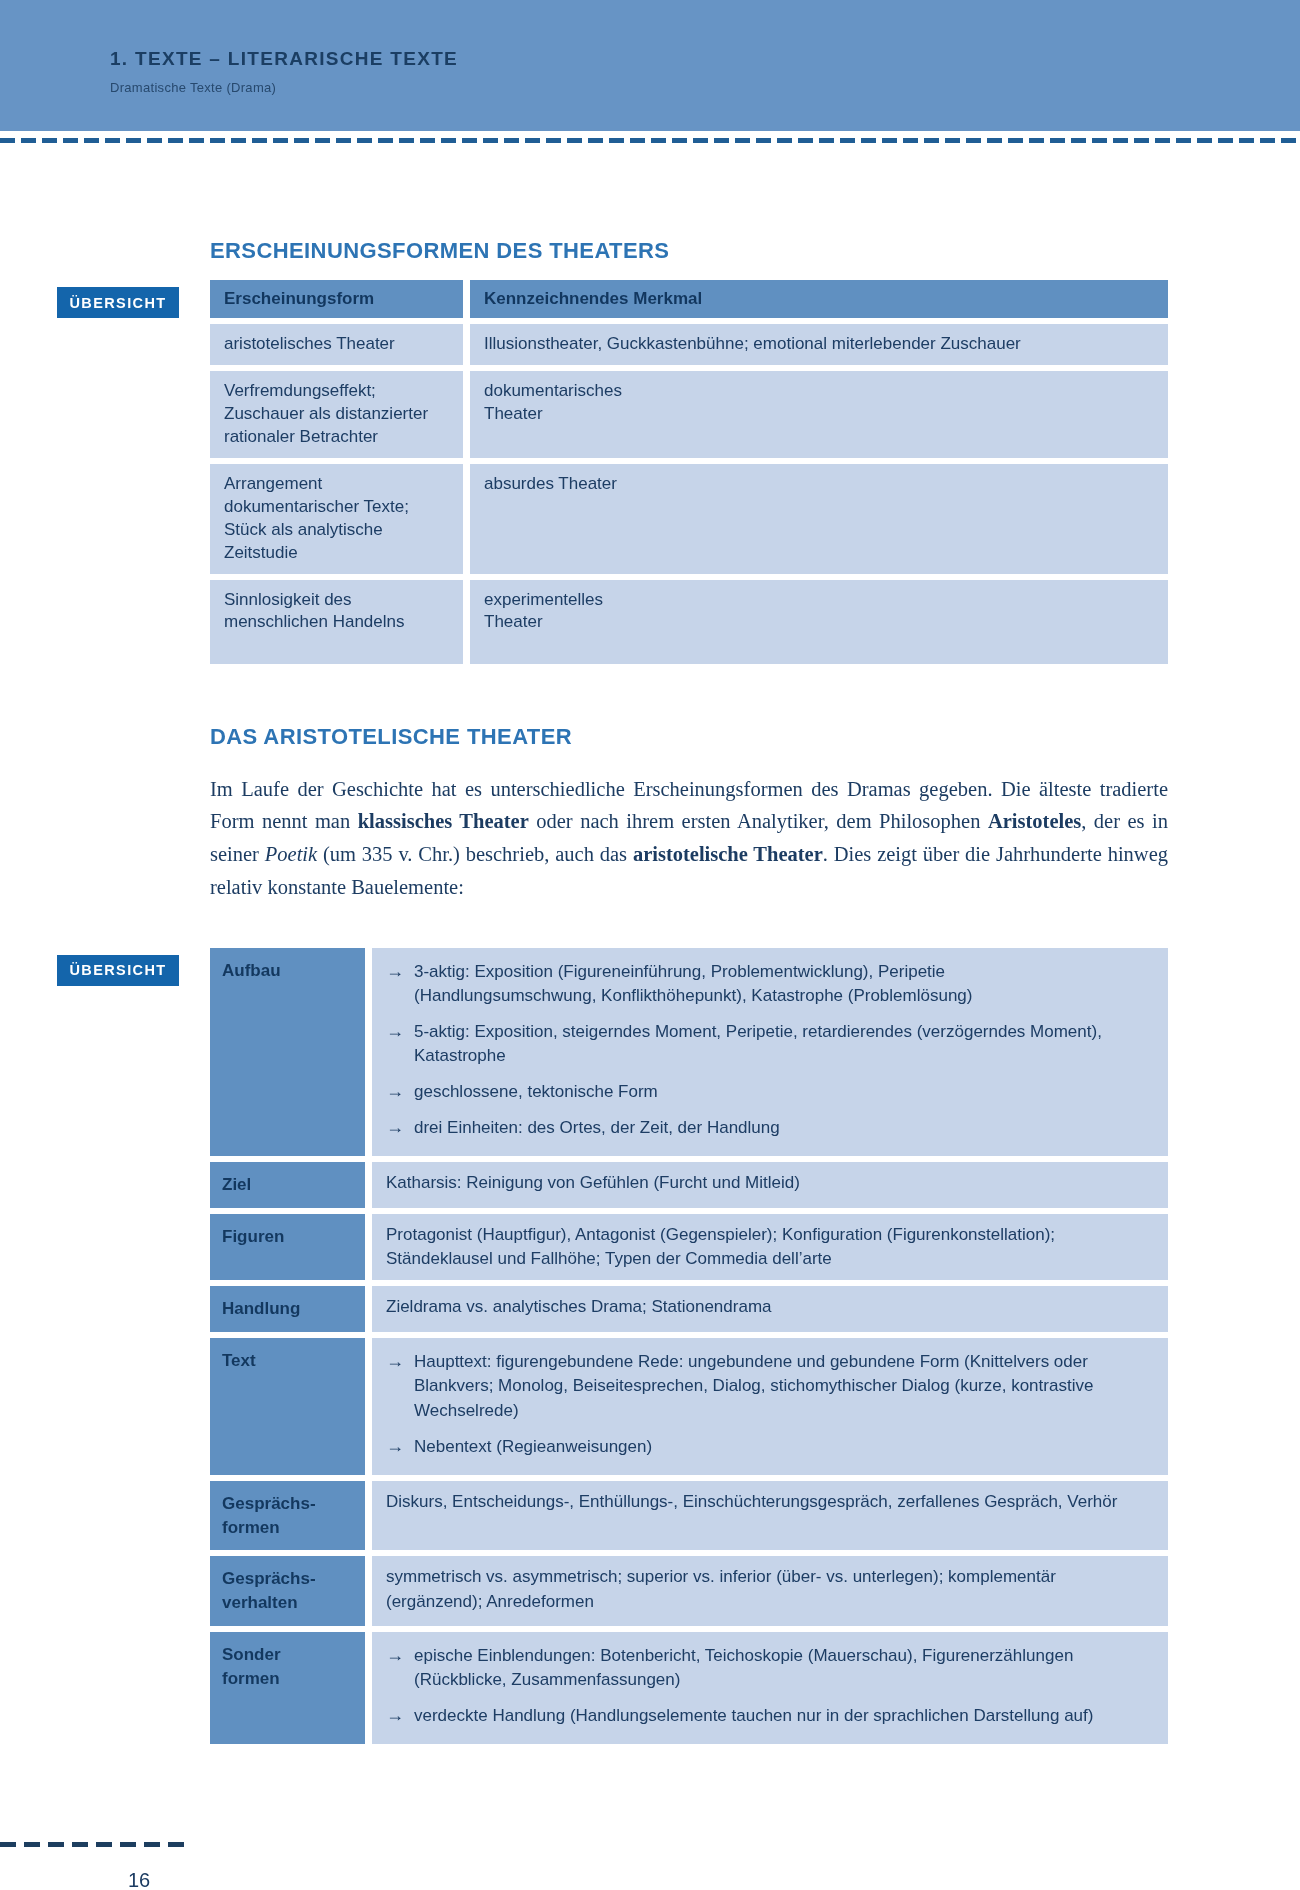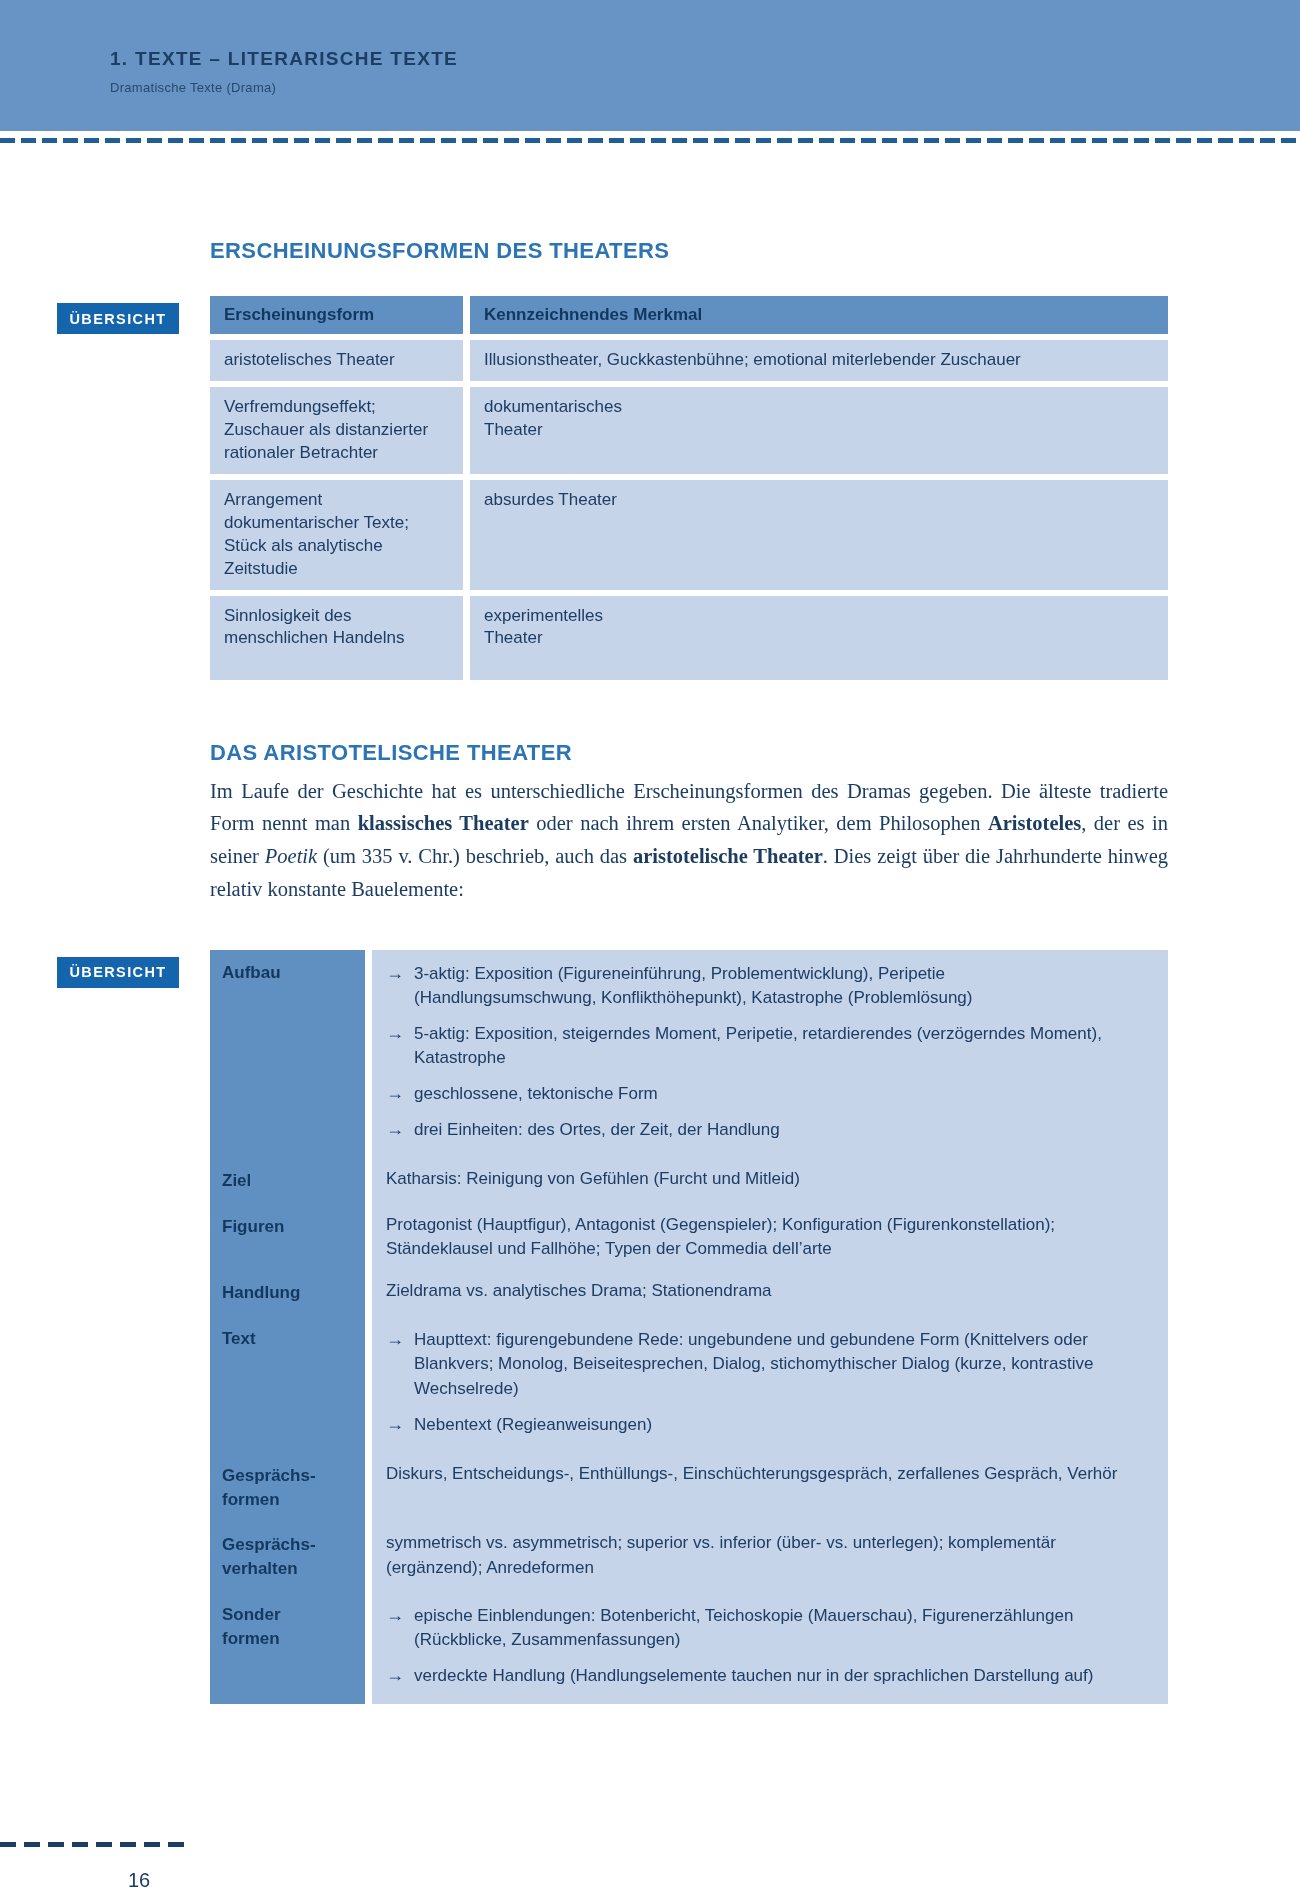--- a/index.html
+++ b/index.html
@@ -31,46 +31,46 @@
   }
   .tbl-wrap { position:relative; }
   .badge {
     position:absolute; left:-153px; top:7px;
     width:122px; height:31px; background:#1465ab; color:#ffffff;
     font-size:14.5px; font-weight:bold; letter-spacing:1.4px;
     display:flex; align-items:center; justify-content:center;
   }
   
   .tbl1 {
-    margin-top:32px;
+    margin-top:16px;
     display:grid; grid-template-columns:253px 1fr; gap:6px 7px;
   }
   .th {
     background:#6090c1; color:#12375f; font-weight:bold; font-size:17px;
     padding:9px 14px;
   }
   .td {
     background:#c6d4e9; color:#1d3d64; font-size:17px;
     padding:9px 14px; line-height:1.35;
   }
   .pre { white-space:pre-line; }
   .tall { min-height:84px; }
   
   .sec2-title { margin-top:60px; }
   .body-par {
-    margin-top:9px;
+    margin-top:23px;
     font-family:"Liberation Serif", serif;
     font-size:20.5px; line-height:1.6; text-align:justify; color:#1c3c62;
   }
   .seg-b { font-weight:bold; }
   .seg-i { font-style:italic; }
   
   .tbl2-wrap { margin-top:44px; }
   .tbl2 {
-    display:grid; grid-template-columns:155px 1fr; gap:0 7px;
+    display:grid; grid-template-columns:155px 1fr; gap:6px 7px;
   }
   .lbl {
     background:#6090c1; color:#13385f; font-weight:bold; font-size:17px;
     padding:11px 12px; line-height:1.4;
   }
   .val {
     background:#c6d4e9; color:#1d3d64; font-size:17px; line-height:1.42;
   }
   .val.txt { padding:9px 40px 9px 14px; min-height:38px; }
   .val.list { padding:12px 46px 14px 14px; }

